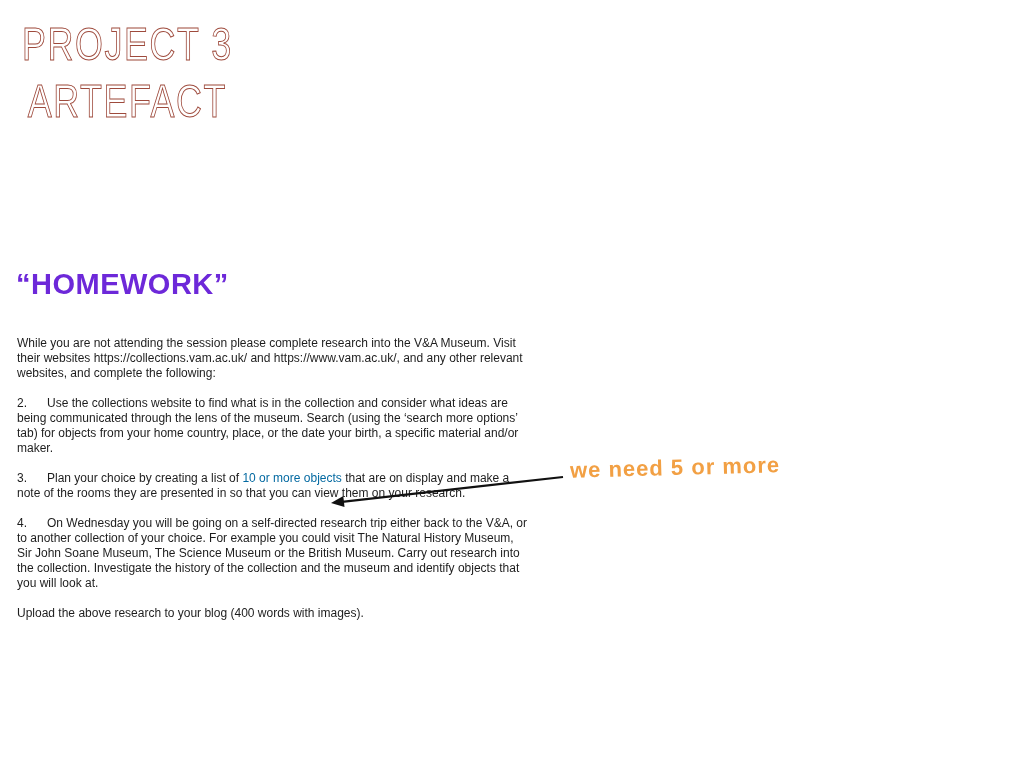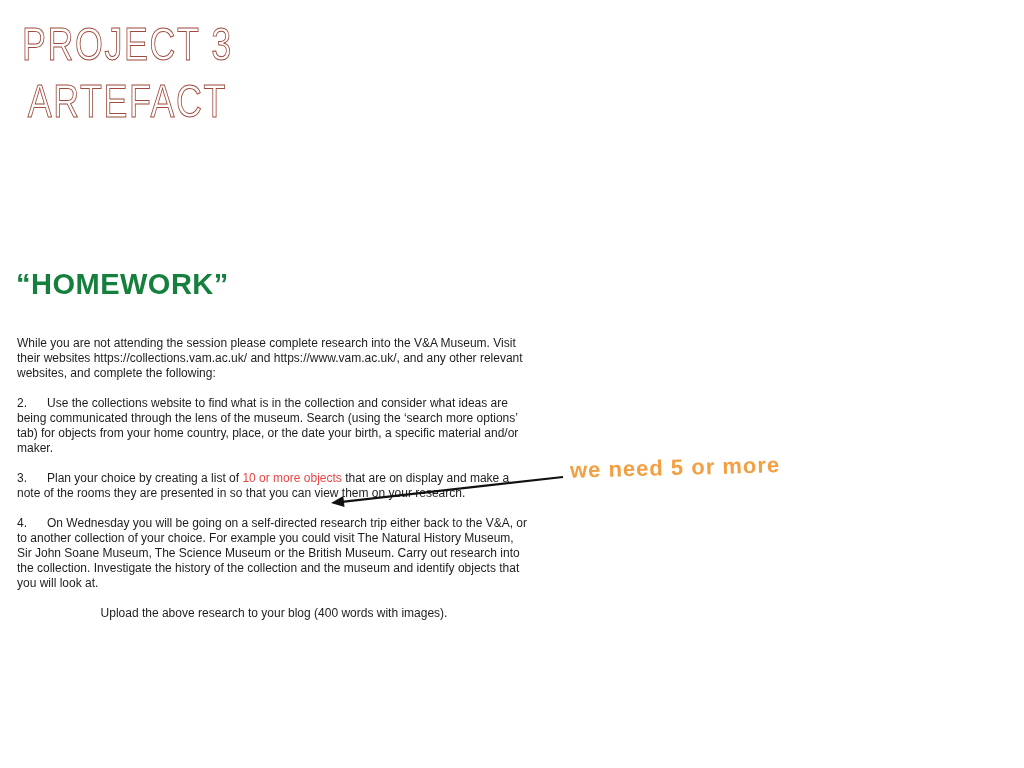--- a/index.html
+++ b/index.html
@@ -33,41 +33,41 @@
   }
 
   
   .homework-heading {
     position: absolute;
     left: 16px;
     top: 268px;
     font-size: 29px;
     font-weight: 800;
     letter-spacing: 0.5px;
-    color: #15803d;
+    color: #6d28d9;
     white-space: nowrap;
   }
 
   
   .body-col {
     position: absolute;
     left: 17px;
     top: 336px;
     width: 514px;
     font-size: 12px;
     line-height: 15px;
     color: #1d1d1d;
   }
   .body-col p { margin: 0 0 15px 0; }
-  .body-col p:last-child { margin-bottom: 12px; text-align: center; }
+  .body-col p:last-child { margin-bottom: 12px; }
   .num {
     display: inline-block;
     width: 30px;
   }
-  .hl { color: #ef4444; }
+  .hl { color: #0369a1; }
 
   
   .annotation {
     position: absolute;
     left: 570px;
     top: 455px;
     font-size: 22px;
     font-weight: 700;
     color: #F2A044;
     transform: rotate(-1.5deg);

